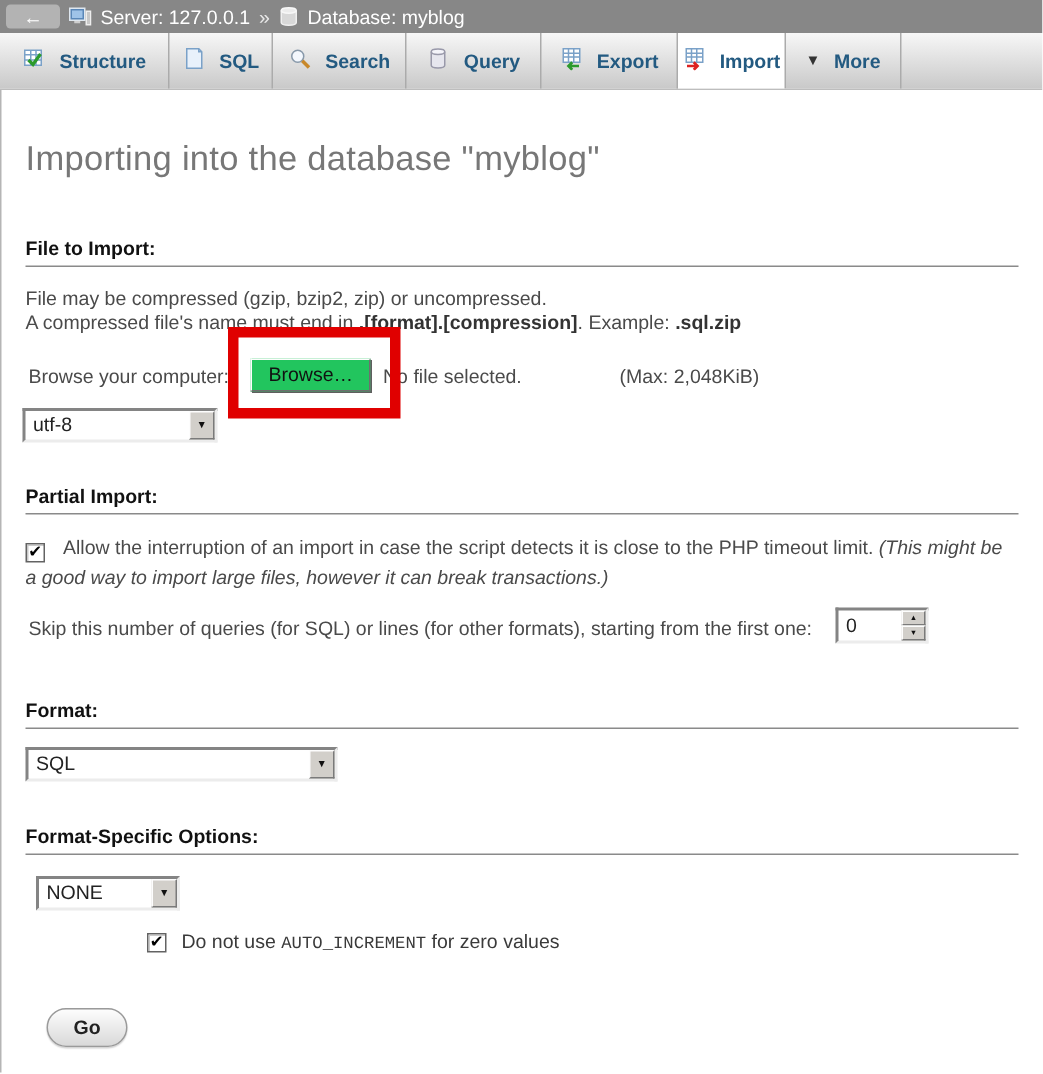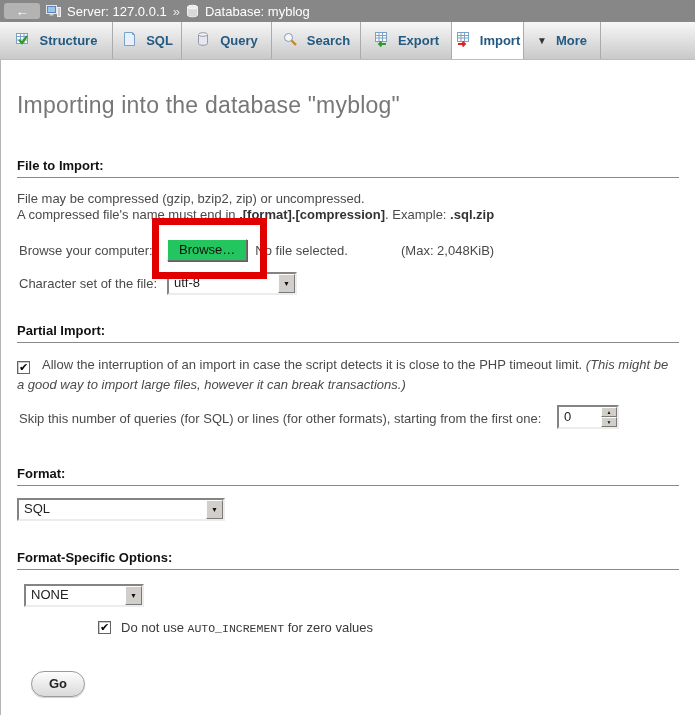--- a/index.html
+++ b/index.html
@@ -46,21 +46,21 @@
   .s-part   { margin-top:28px; }
   .s-format { margin-top:35px; }
   .s-fso    { margin-top:29px; }
   .compress { margin:13px 0 0 2px; line-height:16px; color:#4a4a4a; }
   .compress b { color:#333; }
   .row { display:flex; align-items:center; position:relative; }
   .r-browse  { margin-top:15px; height:24px; }
   .r-charset { margin-top:9px;  height:24px; }
   .flabel { width:148px; flex:none; color:#4a4a4a; margin-left:4px; }
   .nofile { margin-left:8px; color:#4a4a4a; }
-  .maxsize { position:absolute; left:386px; color:#4a4a4a; }
+  .maxsize { position:absolute; left:398px; color:#4a4a4a; }
   
   .wbtn {
     background:#22c55e; color:#111; font-size:13px; font-family:inherit;
     border:1px solid; border-color:#fdfdfd #6e6e6e #6e6e6e #fdfdfd;
     box-shadow:1px 1px 0 #5f5f5f; padding:2px 11px 3px; cursor:pointer;
   }
   .wsel {
     display:inline-flex; align-items:stretch; height:23px; background:#fff;
     border:2px solid; border-color:#848484 #ececec #ececec #848484; cursor:pointer;
   }
@@ -149,33 +149,33 @@
         </svg></span>
     <span>Structure</span>
   </div>
   <div class="tab" style="width:69px">
     <span><svg width="16" height="16" viewBox="0 0 16 16">
           <path d="M3.5 1.5h8l2 2v11h-10z" fill="#e8f1fb" stroke="#7aa1c8"></path>
           <path d="M11.5 1.5v2h2" fill="none" stroke="#7aa1c8"></path>
         </svg></span>
     <span>SQL</span>
   </div>
+  <div class="tab" style="width:89px">
+    <span><svg width="16" height="16" viewBox="0 0 16 16">
+          <circle cx="6.5" cy="6.5" r="4" fill="#f3f7fd" stroke="#8899aa"></circle>
+          <path d="M9.5 9.5l4.5 4.5" stroke="#c8882a" stroke-width="2.4"></path>
+        </svg></span>
+    <span>Search</span>
+  </div>
   <div class="tab" style="width:90px">
     <span><svg width="16" height="16" viewBox="0 0 16 16">
           <path d="M3.5 3.5v9c0 1 2 1.8 4.5 1.8s4.5-.8 4.5-1.8v-9" fill="#e6e6ee" stroke="#9999aa"></path>
           <ellipse cx="8" cy="3.5" rx="4.5" ry="1.8" fill="#f4f4fa" stroke="#9999aa"></ellipse>
         </svg></span>
     <span>Query</span>
-  </div>
-  <div class="tab" style="width:89px">
-    <span><svg width="16" height="16" viewBox="0 0 16 16">
-          <circle cx="6.5" cy="6.5" r="4" fill="#f3f7fd" stroke="#8899aa"></circle>
-          <path d="M9.5 9.5l4.5 4.5" stroke="#c8882a" stroke-width="2.4"></path>
-        </svg></span>
-    <span>Search</span>
   </div>
   <div class="tab" style="width:91px">
     <span><svg width="16" height="16" viewBox="0 0 16 16">
           <rect x="2.5" y="1.5" width="11" height="9" fill="#ffffff" stroke="#7aa1c8"></rect>
           <path d="M2.5 4.5h11M2.5 7h11M6 1.5v9M9.5 1.5v9" stroke="#7aa1c8"></path>
           <path d="M13 13H6M8.5 10.5L6 13l2.5 2.5" stroke="#2c9a2c" stroke-width="1.8" fill="none"></path>
         </svg></span>
     <span>Export</span>
   </div>
   <div class="tab active" style="width:72px">
@@ -204,21 +204,20 @@
   </p>
 
   <div class="row r-browse">
     <span class="flabel">Browse your computer:</span>
     <button class="wbtn">Browse…</button>
     <span class="nofile">No file selected.</span>
     <span class="maxsize">(Max: 2,048KiB)</span>
   </div>
 
   <div class="row r-charset">
-    <span class="flabel">Character set of the file:</span>
     <div class="wsel" style="width:130px">
       <span class="t">utf-8</span>
       <span class="b">▼</span>
     </div>
   </div>
 
   <div class="sect s-part">Partial Import:</div>
 
   <p class="allowp">
     <span class="wcheck">
@@ -242,21 +241,21 @@
   <div class="row r-fmtsel">
     <div class="wsel" style="width:208px; margin-left:2px">
       <span class="t">SQL</span>
       <span class="b">▼</span>
     </div>
   </div>
 
   <div class="sect s-fso">Format-Specific Options:</div>
 
   <div class="row r-compat">
-    <div class="wsel" style="width:120px">
+    <div class="wsel" style="width:96px">
       <span class="t">NONE</span>
       <span class="b">▼</span>
     </div>
   </div>
 
   <div class="row r-autoinc">
     <span class="wcheck">
         <span>✔</span>
       </span>
     <span class="txt"><span>Do not use </span><span class="code">AUTO_INCREMENT</span><span> for zero values</span></span>

